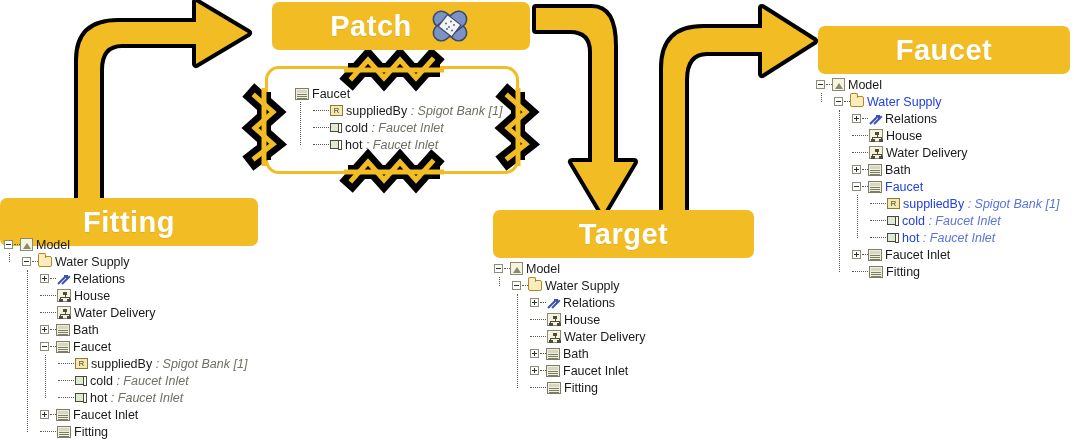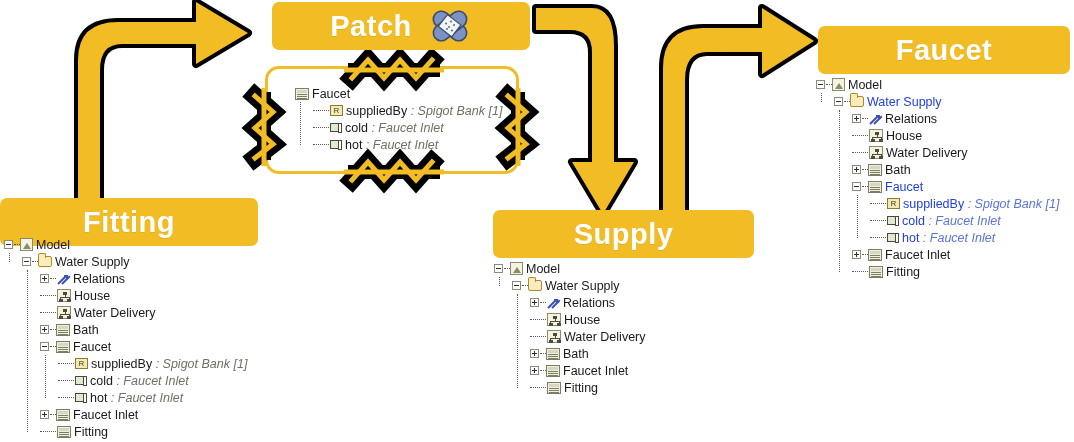--- a/index.html
+++ b/index.html
@@ -227,21 +227,21 @@
           <circle cx="20" cy="20" r="1.1"></circle>
             <circle cx="25" cy="18" r="1.1"></circle>
           <circle cx="23" cy="23.5" r="1.1"></circle>
             <circle cx="18" cy="22" r="1.1"></circle>
         </g>
       </svg>
     </span>
   </div>
 
   <div class="banner" id="banner-target">
-    <span class="btitle">Supply</span>
+    <span class="btitle">Target</span>
   </div>
 
   <div class="banner" id="banner-result">
     <span class="btitle">Faucet</span>
   </div>
 
   <div class="tree" id="tree-source">
       <div class="trow" style="padding-left: 0px;">
         <span class="exp"></span>
         <span class="dashlead"></span>

